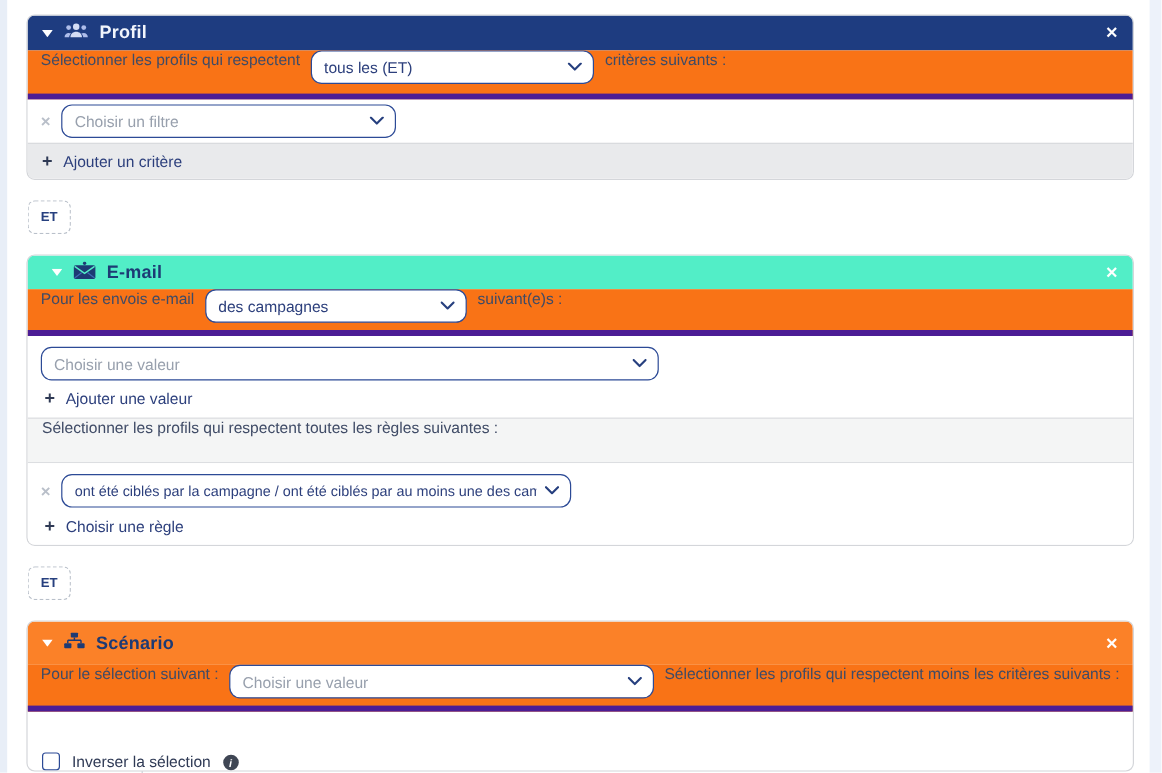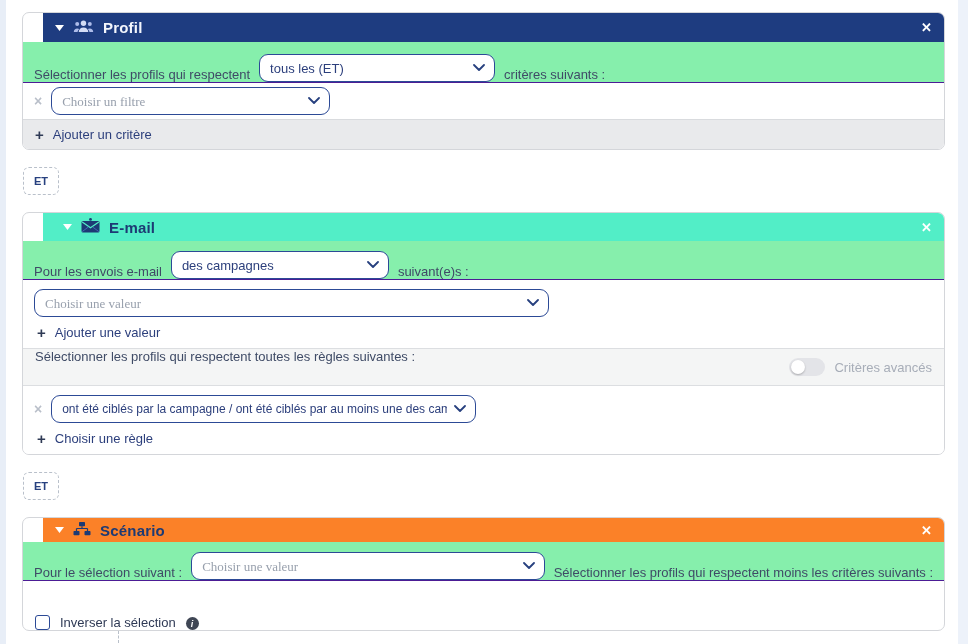--- a/index.html
+++ b/index.html
@@ -20,56 +20,56 @@
   .card {
     border:1px solid #d4d6da;
     border-radius:7px;
     background:#fff;
     overflow:hidden;
   }
   .card-header {
     height:29px;
     display:flex; align-items:center; gap:9px;
     padding:0 12px;
-    font-size:15px; font-weight:700;margin-left:20px;
+    font-size:15px; font-weight:700;
   }
   .card-header .hdr-title { letter-spacing:.2px; }
   .hdr-profil   { background:#1e3c80; color:#f2f5fc; }
   .hdr-email    { background:#52eec7; color:#1d3a74; }
   .hdr-scenario { background:#fb8128; color:#1d3a74; }
   .caret-btn { display:flex; align-items:center; cursor:pointer; }
   .close-btn {
     margin-left:auto; color:#ffffff; font-weight:700; font-size:13px;
     cursor:pointer; line-height:1;
   }
 
   .row-muted {
-    background:#86efac;
-    display:flex; align-items:flex-end; gap:9px;
+    background:#f97316;
+    display:flex; align-items:flex-start; gap:9px;
     padding:0 11px;
-    border-bottom:1px solid #4c1d95;
+    border-bottom:5px solid #4c1d95;
     font-size:13px;
   }
   .lbl { color:#3f4b66; white-space:nowrap; }
 
   .sel { position:relative; display:inline-block; }
   .sel select {
     appearance:none; -webkit-appearance:none;
     height:28px;
     border:1px solid #2c4a96;
     border-radius:9px;
     background:#fff;
     color:#2c3f7c;
     font-family:"Liberation Sans", sans-serif;
     font-size:13px;
     padding:0 28px 0 10px;
     width:100%;
     outline:none;
   }
-  .sel.placeholder select { color:#98a0ad;font-family:Liberation Serif, serif; }
+  .sel.placeholder select { color:#98a0ad; }
   .sel .chev {
     position:absolute; right:10px; top:50%;
     transform:translateY(-50%);
     pointer-events:none; display:flex;
   }
 
   .remove-x { color:#b9bfc9; font-size:14px; font-weight:700; cursor:pointer; }
 
   .add-link {
     display:flex; align-items:center; gap:9px;
@@ -267,26 +267,20 @@
         </span>
       </span>
       <div class="add-link" style="margin-top:8px; padding-left:3px;">
         <span class="plus">+</span>
         <span>Ajouter une valeur</span>
       </div>
     </div>
 
     <div class="rules-head">
       <span class="lbl">Sélectionner les profils qui respectent toutes les règles suivantes :</span>
-      <span class="adv-wrap">
-        <span class="toggle">
-          <span class="knob"></span>
-        </span>
-        <span class="adv-label">Critères avancés</span>
-      </span>
     </div>
 
     <div class="white-block">
       <div class="rule-line">
         <span class="remove-x">×</span>
         <span class="sel w-rule">
           <select>
             <option>ont été ciblés par la campagne / ont été ciblés par au moins une des camp...</option>
           </select>
           <span class="chev">
@@ -303,21 +297,21 @@
     </div>
   </div>
 
   <div class="connector">
     <div class="conn-line"></div>
     <div class="conn-box">ET</div>
     <div class="conn-line"></div>
   </div>
 
   <div class="card">
-    <div class="card-header hdr-scenario" style="height:24px;">
+    <div class="card-header hdr-scenario" style="height:36px;">
       <span class="caret-btn">
         <svg width="9" height="6" viewBox="0 0 9 6">
             <path d="M0 0h9L4.5 6z" fill="#ffffff"></path>
           </svg>
       </span>
       <span>
         <svg width="18" height="14" viewBox="0 0 18 14">
           <rect x="6" y="0" width="6" height="4.2" rx="0.8" fill="#1d3a74"></rect>
           <path d="M9 4.2v2.3M3.5 6.5h11M3.5 6.5V9M14.5 6.5V9" stroke="#1d3a74" stroke-width="1.2" fill="none"></path>
           <rect x="0.5" y="9" width="6" height="4.2" rx="0.8" fill="#1d3a74"></rect>

